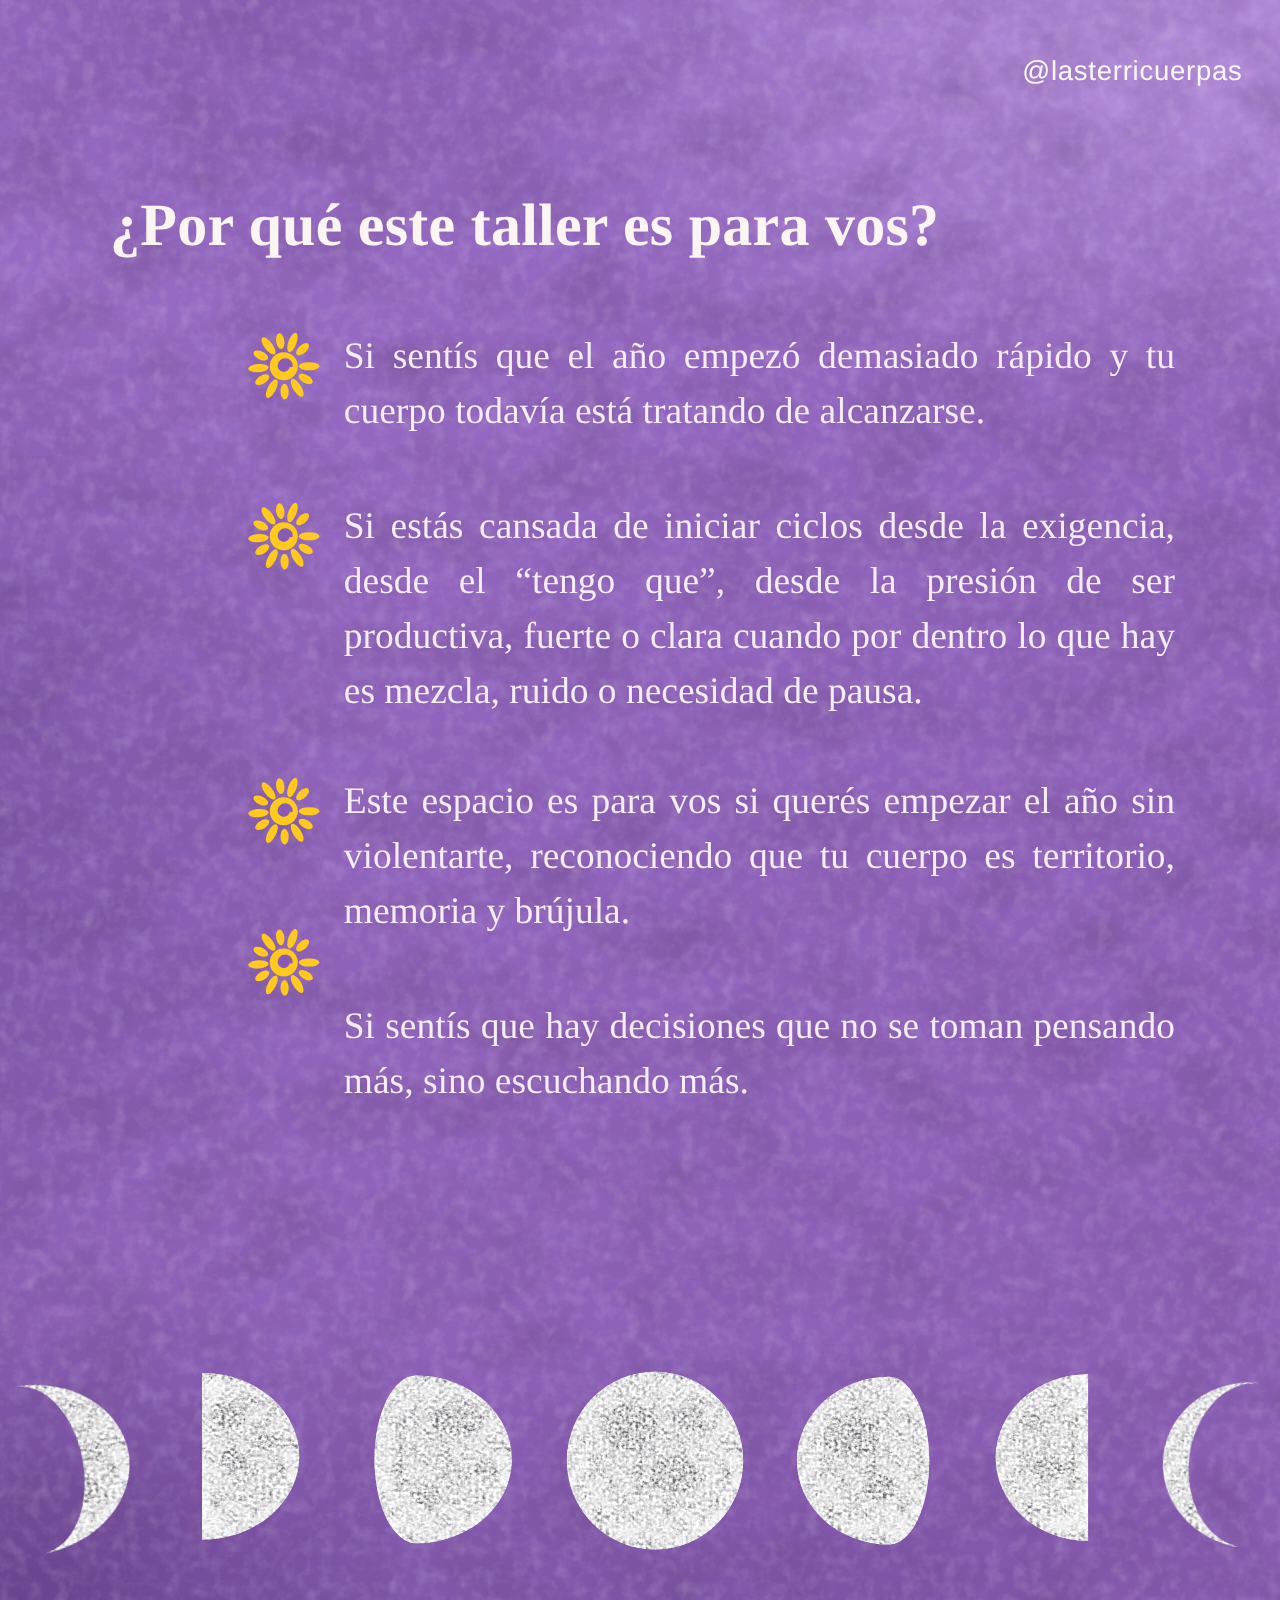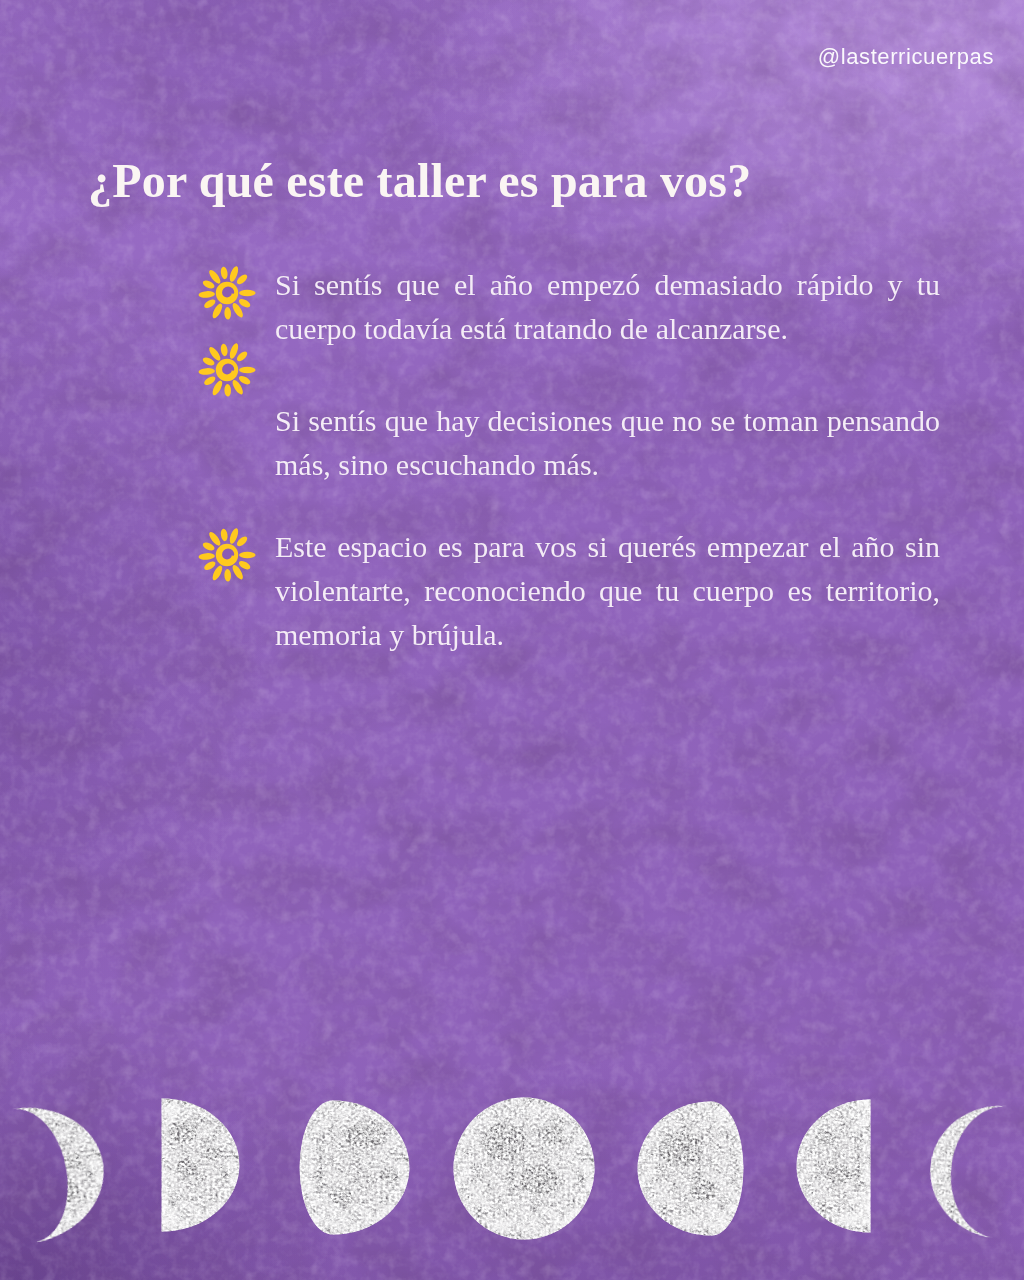--- a/index.html
+++ b/index.html
@@ -118,38 +118,46 @@
 
     <div class="item">
       <span class="sun">
         <svg viewBox="0 0 60 60" width="58" height="58">
             <use href="#sunsym"></use>
           </svg>
       </span>
       <p>Si sentís que el año empezó demasiado rápido y tu cuerpo todavía está tratando de alcanzarse.</p>
     </div>
 
-
+    <div class="item gap-b44">
+      <span class="sun">
+        <svg viewBox="0 0 60 60" width="58" height="58">
+            <use href="#sunsym"></use>
+          </svg>
+      </span>
+      <p>Si estás cansada de iniciar ciclos desde la exigencia, desde el “tengo que”, desde la presión de ser productiva, fuerte o clara cuando por dentro lo que hay es mezcla, ruido o necesidad de pausa.</p>
+    </div>
+
+
+    <div class="item">
+      <span class="sun">
+        <svg viewBox="0 0 60 60" width="58" height="58">
+            <use href="#sunsym"></use>
+          </svg>
+      </span>
+      <p>Este espacio es para vos si querés empezar el año sin violentarte, reconociendo que tu cuerpo es territorio, memoria y brújula.</p>
+    </div>
 
     <div class="item gap-b38">
       <span class="sun above">
         <svg viewBox="0 0 60 60" width="58" height="58">
             <use href="#sunsym"></use>
           </svg>
       </span>
       <p>Si sentís que hay decisiones que no se toman pensando más, sino escuchando más.</p>
-    </div>
-
-    <div class="item">
-      <span class="sun">
-        <svg viewBox="0 0 60 60" width="58" height="58">
-            <use href="#sunsym"></use>
-          </svg>
-      </span>
-      <p>Este espacio es para vos si querés empezar el año sin violentarte, reconociendo que tu cuerpo es territorio, memoria y brújula.</p>
     </div>
 
   </div>
 
   <div class="moons">
 
     <svg class="moon m1" viewBox="49 1 50 98" preserveAspectRatio="none">
       <defs>
           <clipPath id="c1">
             <path d="M50 2 A48 48 0 1 1 50 98 A26 48 0 1 0 50 2 Z"></path>

